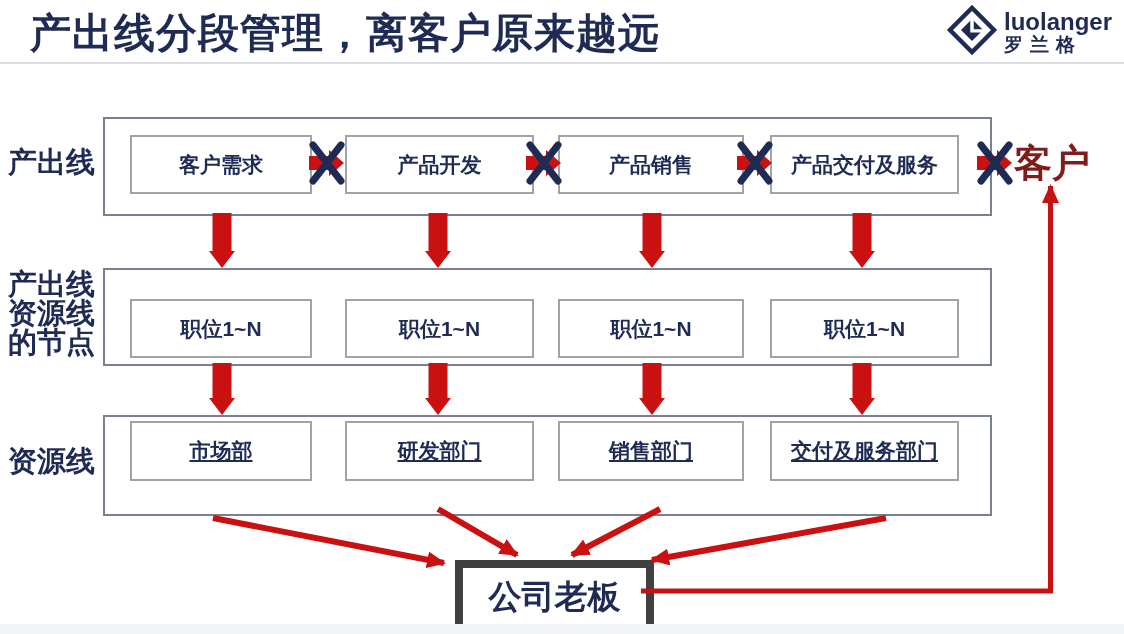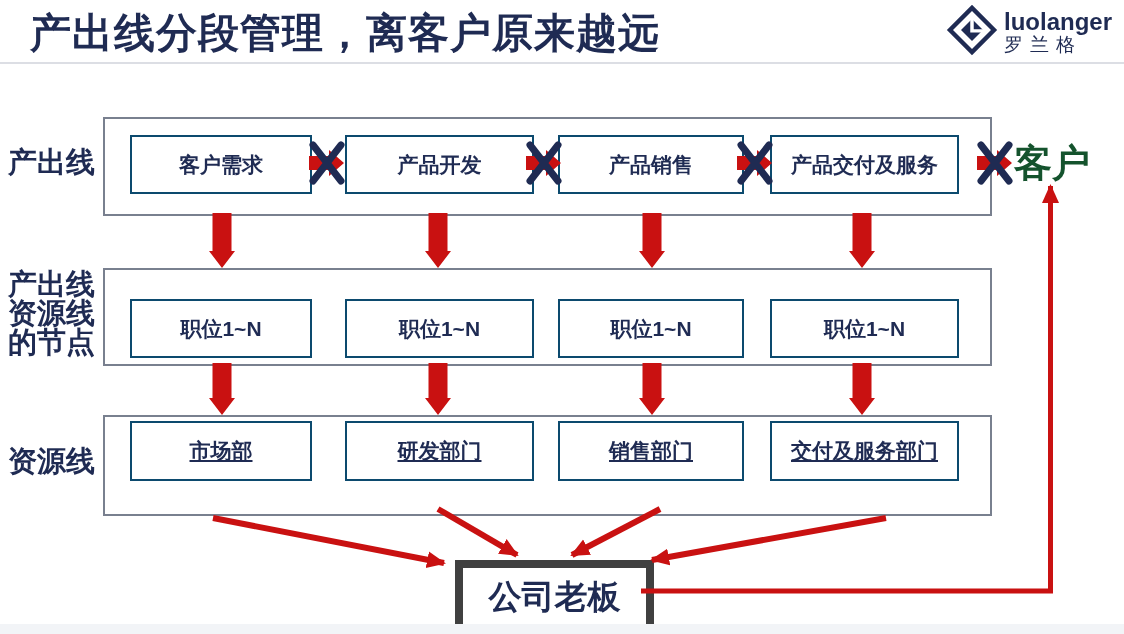--- a/index.html
+++ b/index.html
@@ -17,51 +17,51 @@
     color:#1f2b53;white-space:nowrap;
   }
   .header-divider{
     left:0;top:62px;width:1124px;height:2px;background:#dcdee4;
   }
   .logo{
     right:12px;top:4px;display:flex;align-items:center;gap:6px;
   }
   .logo-texts{display:flex;flex-direction:column;line-height:1.05;}
   .logo-en{font-size:24px;font-weight:bold;color:#1f2b53;}
-  .logo-zh{font-size:19px;font-weight:normal;color:#1f2b53;letter-spacing:7px;}
+  .logo-zh{font-size:19px;font-weight:bold;color:#1f2b53;letter-spacing:7px;}
   
   .lane{
     border:2px solid #79808f;background:transparent;
   }
   .lane-1{left:103px;top:117px;width:885px;height:95px;}
   .lane-2{left:103px;top:268px;width:885px;height:94px;}
   .lane-3{left:103px;top:415px;width:885px;height:97px;}
   
   .node{
-    background:#ffffff;border:2px solid #0c4a6e;
+    background:#ffffff;border:2px solid #a3a3a3;
     display:flex;align-items:center;justify-content:center;
     font-size:21px;font-weight:bold;color:#1f2b53;white-space:nowrap;
   }
   .r1{top:135px;height:55px;}
   .r2{top:299px;height:55px;}
   .r3{top:421px;height:56px;text-decoration:underline;}
   .c1{left:130px;width:178px;}
   .c2{left:345px;width:185px;}
   .c3{left:558px;width:182px;}
   .c4{left:770px;width:185px;}
   
   .side-label{
     left:8px;font-size:29px;font-weight:bold;color:#1f2b53;line-height:29px;
   }
   .side-1{top:148px;}
   .side-2{top:270px;}
   .side-3{top:447px;}
   
   .customer{
-    left:1014px;top:138px;font-size:38px;font-weight:bold;color:#14532d;white-space:nowrap;
+    left:1014px;top:138px;font-size:38px;font-weight:bold;color:#7f1d1d;white-space:nowrap;
   }
   .boss{
     left:455px;top:560px;width:183px;height:58px;
     background:#ffffff;border:8px solid #404040;
     display:flex;align-items:center;justify-content:center;
     font-size:33px;font-weight:bold;color:#1f2b53;
   }
   .bottom-strip{
     left:0;top:624px;width:1124px;height:10px;background:#f2f4f7;
   }

